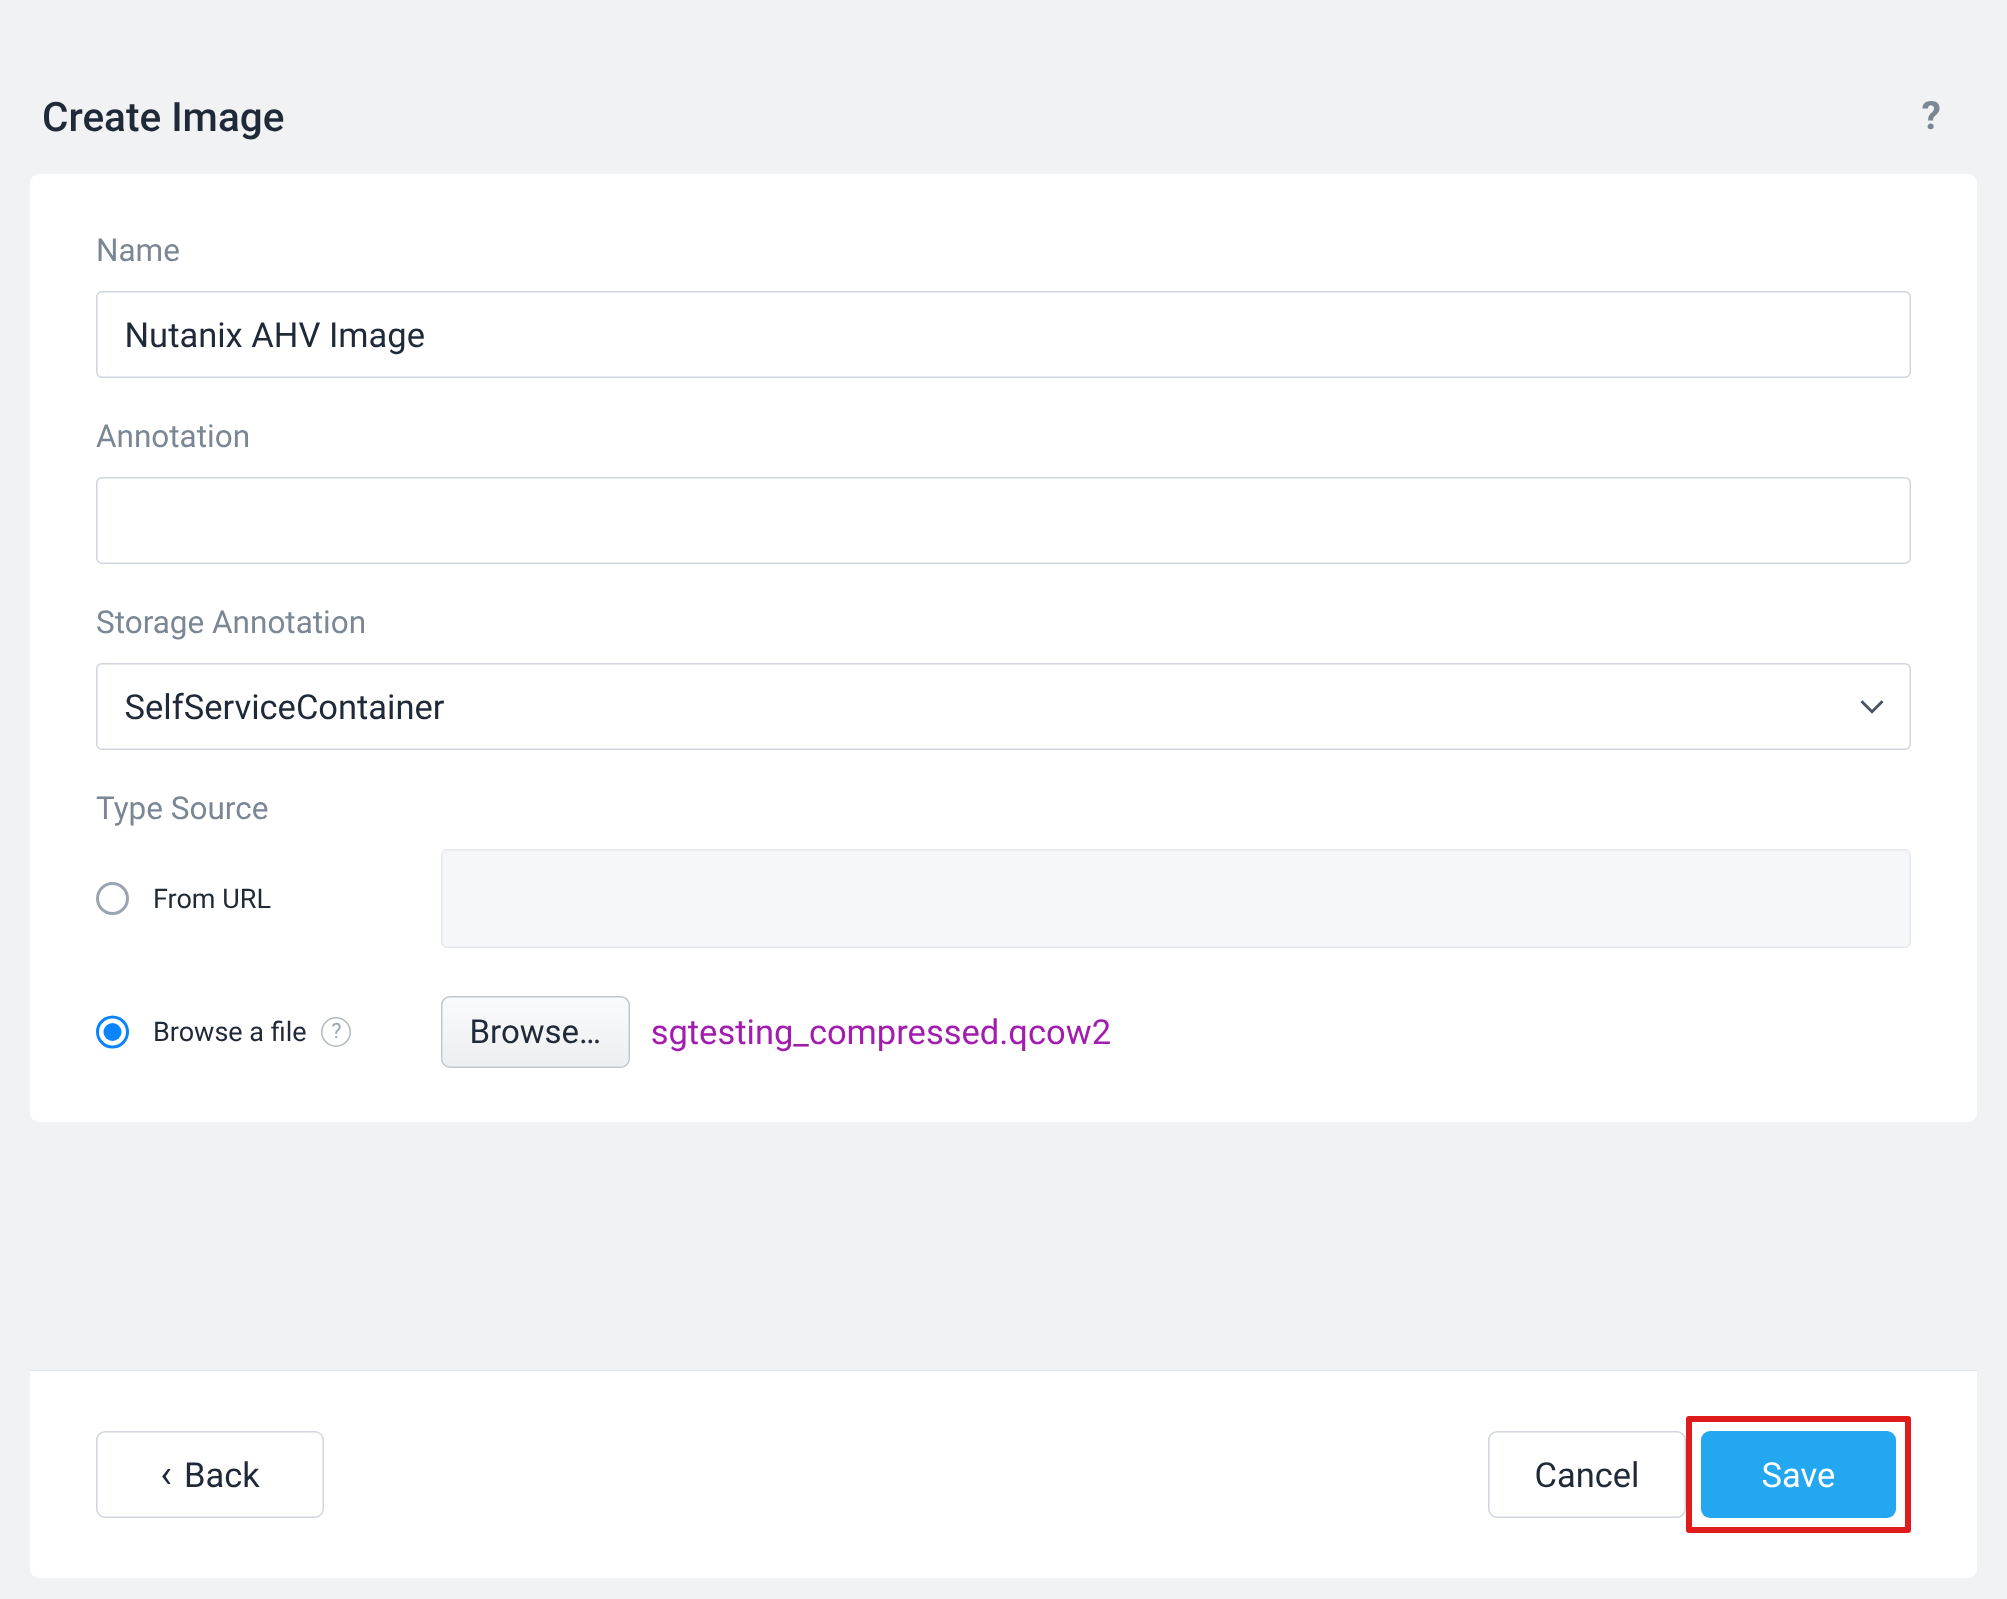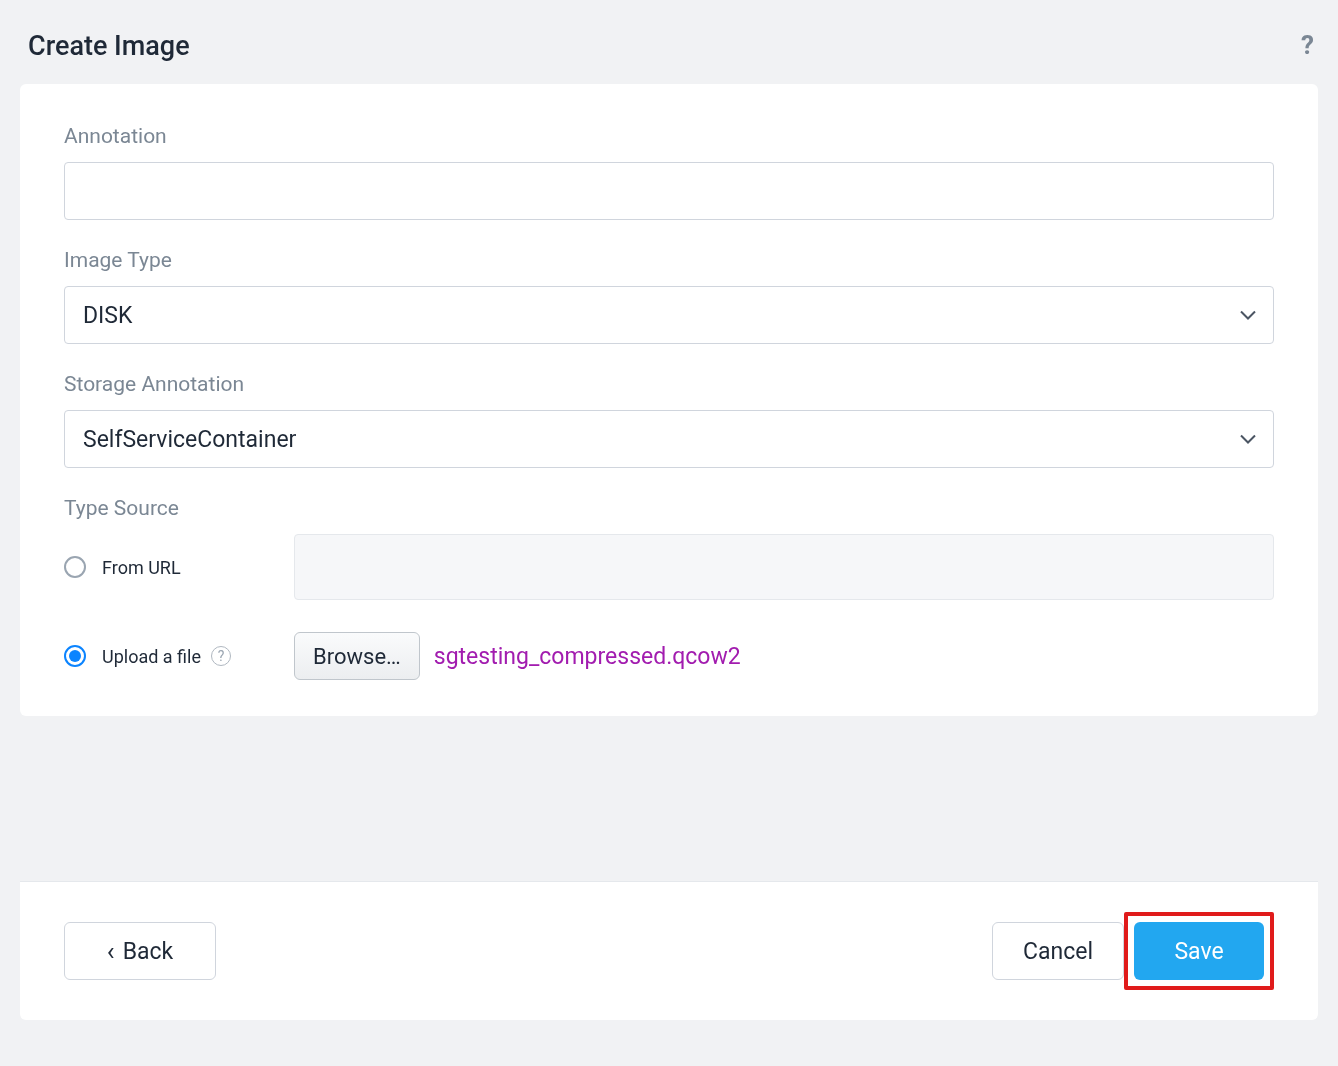--- a/index.html
+++ b/index.html
@@ -1,18 +1,18 @@
 <!DOCTYPE html>
 <html><head>
 <meta charset="utf-8">
 <style>
   *{box-sizing:border-box;margin:0;padding:0;font-family:-apple-system,BlinkMacSystemFont,"Segoe UI",Roboto,Helvetica,Arial,sans-serif;}
   html,body{width:1338px;height:1066px;background:#f1f2f4;}
   .dialog{width:1338px;height:1066px;background:#f1f2f4;position:relative;}
-  .header{display:flex;align-items:flex-start;justify-content:space-between;padding:30px 24px 22px 28px;}
+  .header{display:flex;align-items:center;justify-content:space-between;padding:30px 44px 22px 28px;margin-top:32px;}
   .header-title{font-size:27px;font-weight:500;color:#1f2937;}
   .help-icon{font-size:26px;font-weight:700;color:#7b8794;cursor:pointer;}
   .body{background:#ffffff;margin:0 20px;border-radius:6px;padding:40px 44px 36px 44px;}
   .field{margin-bottom:28px;}
   .field-label{font-size:21px;color:#7b8794;margin-bottom:14px;display:block;}
   .text-input{width:100%;height:58px;border:1px solid #d0d5dd;border-radius:4px;font-size:23px;color:#1f2937;padding:0 18px;background:#fff;}
   .select-wrap{position:relative;width:100%;}
   .select{width:100%;height:58px;border:1px solid #d0d5dd;border-radius:4px;font-size:23px;color:#1f2937;padding:0 18px;background:#fff;appearance:none;-webkit-appearance:none;cursor:pointer;}
   .chevron{position:absolute;right:18px;top:50%;transform:translateY(-50%);pointer-events:none;}
   .chevron svg{width:16px;height:10px;}
@@ -41,39 +41,30 @@
 
 <div class="dialog">
 
   <div class="header">
     <div class="header-title">Create Image</div>
     <div class="help-icon">?</div>
   </div>
 
   <div class="body">
 
+    <div class="field">
+      <label class="field-label">Name</label>
+      <input type="text" class="text-input" value="Nutanix AHV Image" style="">
+    </div>
 
     <div class="field">
       <label class="field-label">Annotation</label>
       <input type="text" class="text-input" value="" style="">
     </div>
 
-    <div class="field">
-      <label class="field-label">Image Type</label>
-      <div class="select-wrap">
-        <select class="select">
-          <option>DISK</option>
-        </select>
-        <span class="chevron">
-          <svg viewBox="0 0 16 10">
-              <path d="M1 1l7 7 7-7" fill="none" stroke="#4b5563" stroke-width="2"></path>
-            </svg>
-        </span>
-      </div>
-    </div>
 
     <div class="field">
       <label class="field-label">Storage Annotation</label>
       <div class="select-wrap">
         <select class="select">
           <option>SelfServiceContainer</option>
         </select>
         <span class="chevron">
           <svg viewBox="0 0 16 10">
               <path d="M1 1l7 7 7-7" fill="none" stroke="#4b5563" stroke-width="2"></path>
@@ -91,21 +82,21 @@
           <span class="radio-label">From URL</span>
         </div>
         <input type="text" class="url-input" value="" style="">
       </div>
 
       <div class="source-row" style="margin-bottom:0;">
         <div class="radio-wrap">
           <div class="radio-outer selected">
             <div class="radio-inner"></div>
           </div>
-          <span class="radio-label">Upload a file</span>
+          <span class="radio-label">Browse a file</span>
           <span class="info-icon">?</span>
         </div>
         <button class="browse-btn">Browse…</button>
         <span class="filename">sgtesting_compressed.qcow2</span>
       </div>
 
     </div>
 
   </div>
 

